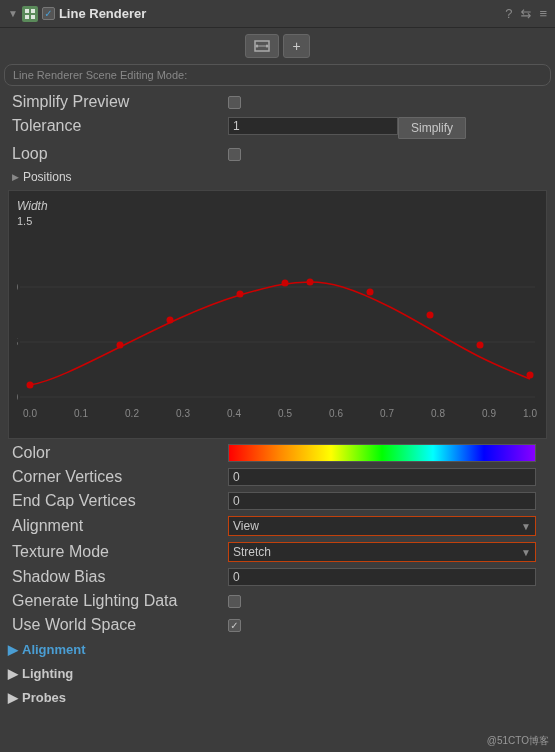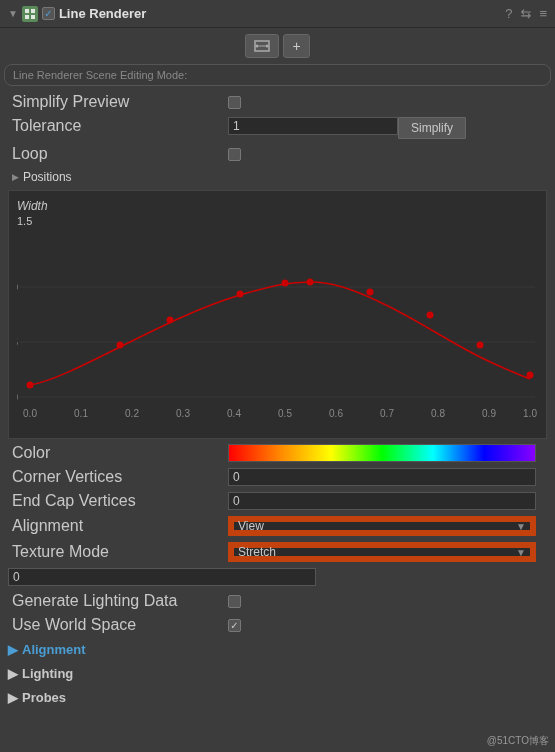--- a/index.html
+++ b/index.html
@@ -188,21 +188,21 @@
 
     .color-bar {
       width: 308px;
       height: 18px;
       background: linear-gradient(to right, #ff0000, #ff8800, #ffff00, #00ff00, #00ffff, #0000ff, #8800ff);
       border: 1px solid #555;
     }
 
     .dropdown {
       background: #2a2a2a;
-      border: 6px solid #c2410c;
+      border: 1px solid #c2410c;
       color: #c8c8c8;
       padding: 2px 4px;
       font-size: 12px;
       width: 308px;
       height: 20px;
       display: flex;
       align-items: center;
       justify-content: space-between;
       cursor: pointer;
     }
@@ -406,20 +406,21 @@
       <span class="row-label">Texture Mode</span>
       <div class="row-value">
         <div class="dropdown">
           <span>Stretch</span>
           <span class="dropdown-arrow">▼</span>
         </div>
       </div>
     </div>
 
     <div class="row">
+      <span class="row-label">Shadow Bias</span>
       <div class="row-value">
         <input class="text-input" type="text" style="width: 308px;" value="0">
       </div>
     </div>
 
     <div class="row">
       <span class="row-label">Generate Lighting Data</span>
       <div class="row-value">
         <div class="checkbox-small"></div>
       </div>

